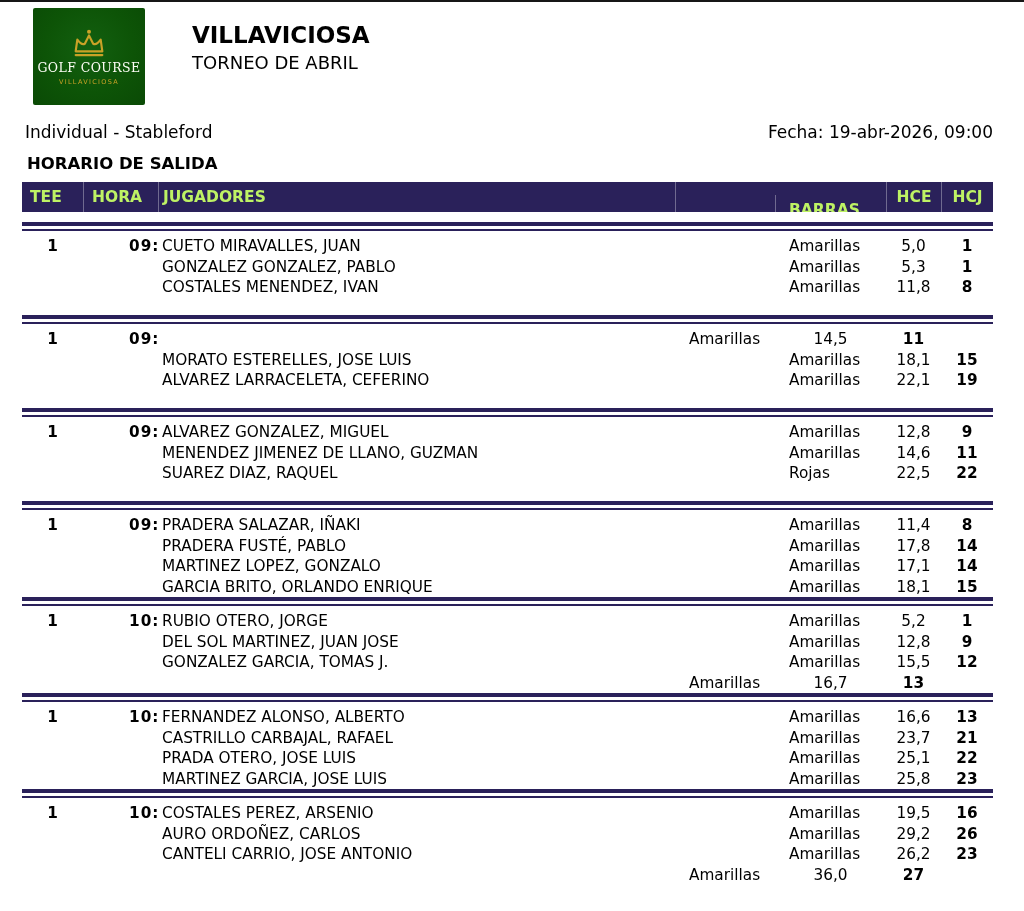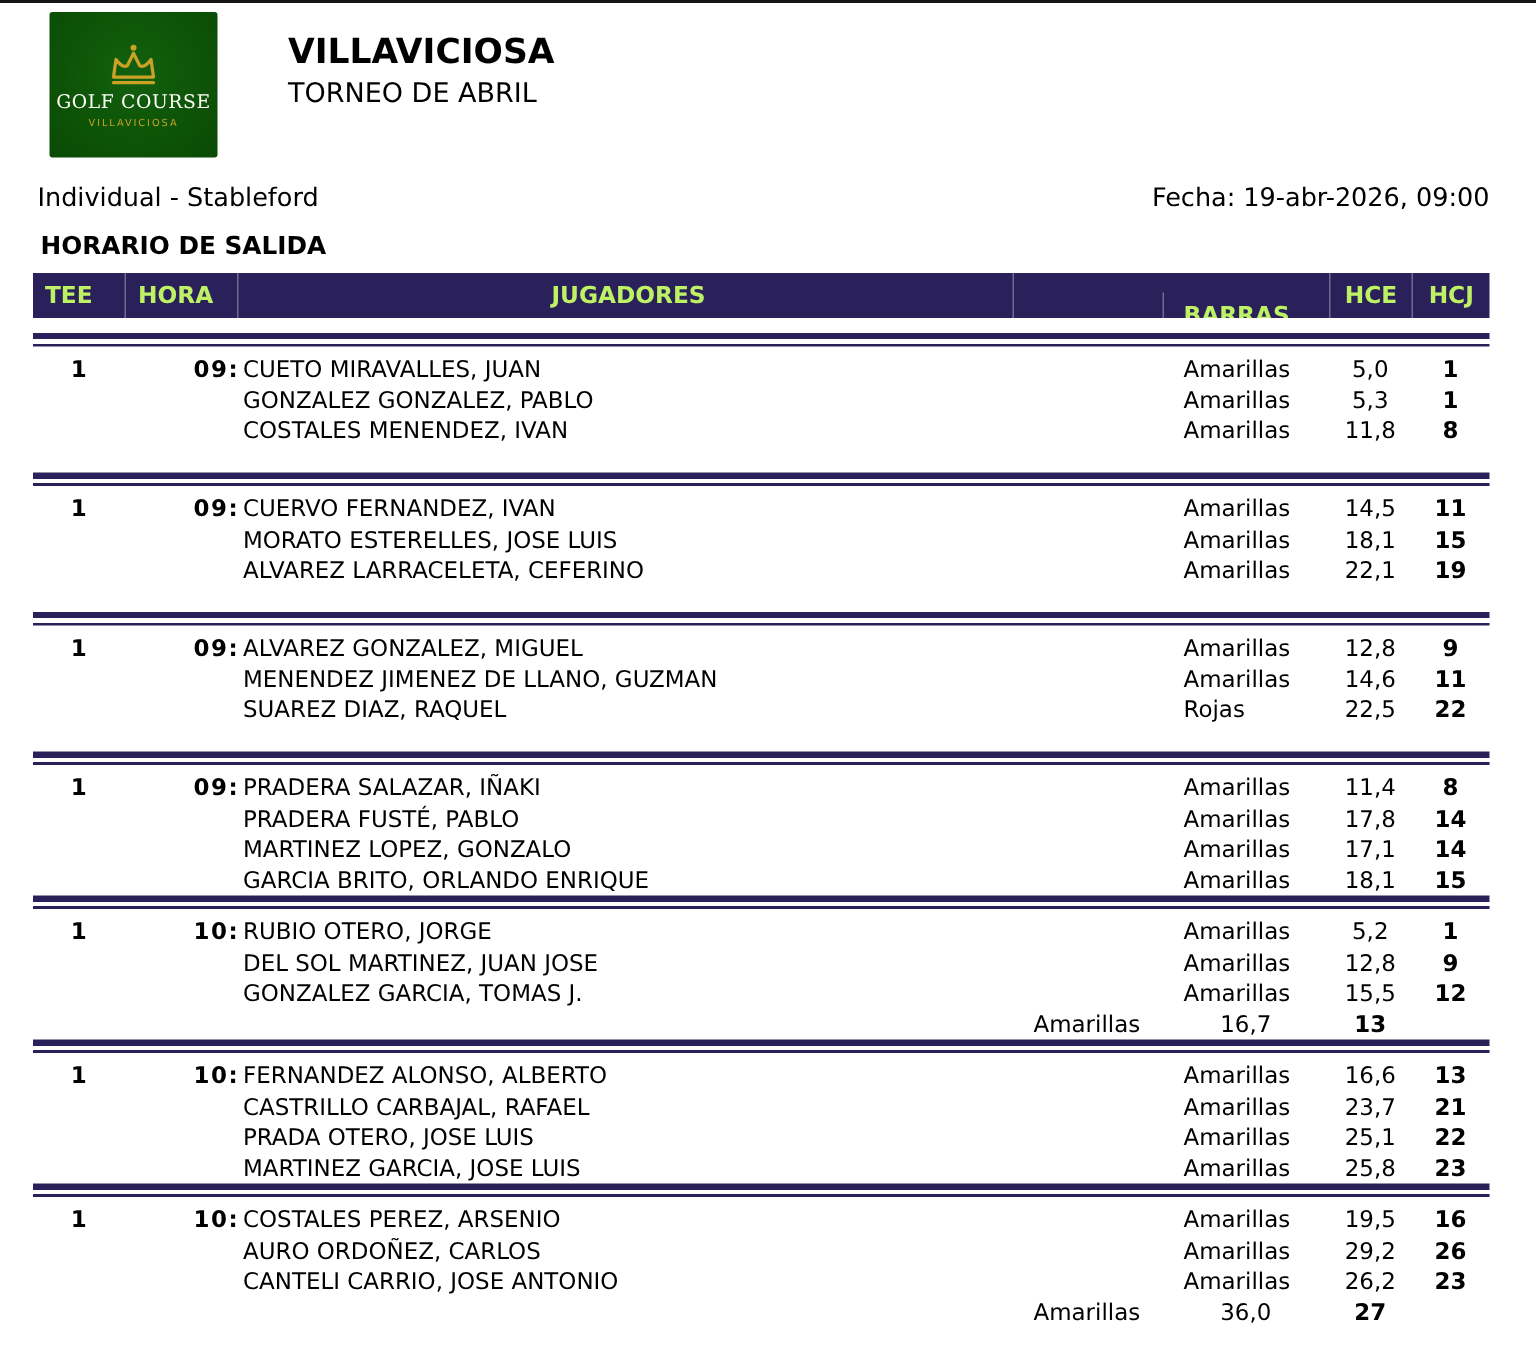--- a/index.html
+++ b/index.html
@@ -48,21 +48,21 @@
     margin:8px 31px 0 22px;height:30px;background:var(--accent);
     display:grid;grid-template-columns:var(--cols);
   }
   .th{
     color:#bef264;font-weight:bold;font-size:15.5px;line-height:30px;
     white-space:nowrap;overflow:hidden;
   }
   .th + .th{border-left:1px solid rgba(255,255,255,.33);}
   .th-tee{padding-left:8px;}
   .th-hora{padding-left:8px;}
-  .th-jug{padding-left:4px;text-align:center;}
+  .th-jug{padding-left:4px;}
   .th-barras{padding-left:13px;margin-top:13px;}
   .th-hce,.th-hcj{text-align:center;}
   .groups{margin:10px 31px 0 22px;}
   .group-sep{
     height:9px;
     background:linear-gradient(to bottom,
       var(--accent) 0 4px,#fff 4px 7px,var(--accent) 7px 9px);
   }
   .group{min-height:84px;padding-top:5px;}
   .row{display:grid;grid-template-columns:var(--cols);line-height:20.5px;font-size:15.3px;}
@@ -145,21 +145,20 @@
         <div class="c c-bars">Amarillas</div>
         <div class="c c-hce">11,8</div>
         <div class="c c-hcj">8</div>
       </div>
     </div>
     <div class="group-sep"></div>
     <div class="group">
       <div class="row">
         <div class="c c-tee">1</div>
         <div class="c c-time">09:30</div>
-        <div class="c c-name">CUERVO FERNANDEZ, IVAN</div>
         <div class="c c-gap"></div>
         <div class="c c-bars">Amarillas</div>
         <div class="c c-hce">14,5</div>
         <div class="c c-hcj">11</div>
       </div>
       <div class="row">
         <div class="c c-tee"></div>
         <div class="c c-time"></div>
         <div class="c c-name">MORATO ESTERELLES, JOSE LUIS</div>
         <div class="c c-gap"></div>

